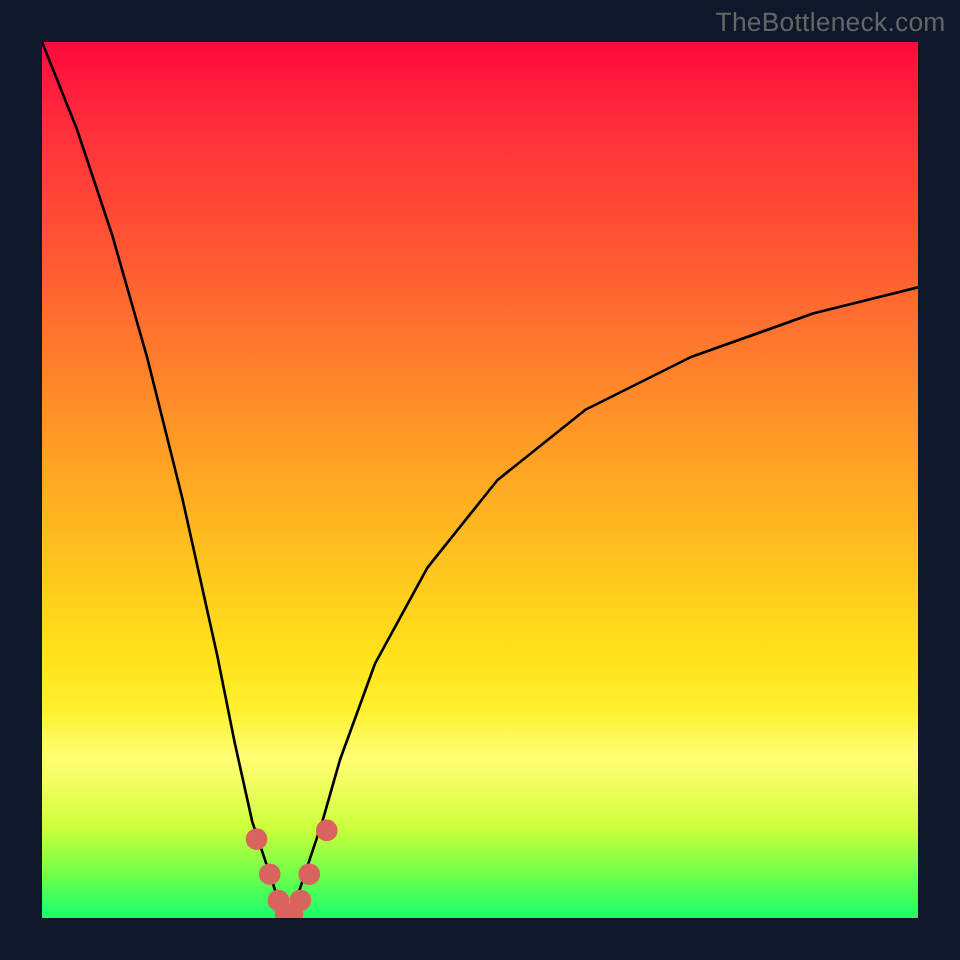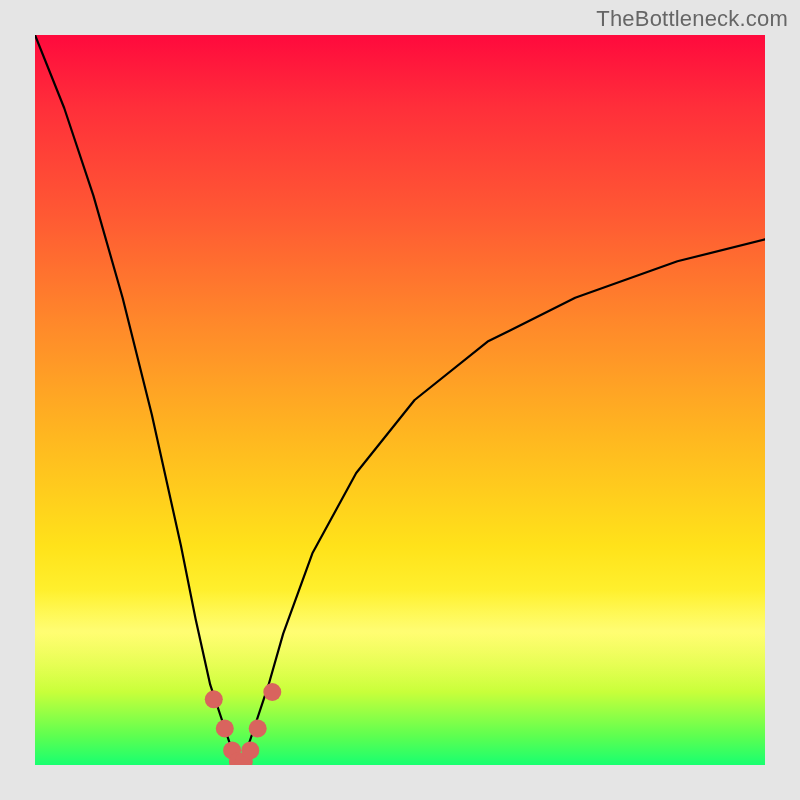--- a/index.html
+++ b/index.html
@@ -7,21 +7,21 @@
     padding: 0;
     width: 800px;
     height: 800px;
     background: #000;
     overflow: hidden;
   }
   .stage {
     position: relative;
     width: 800px;
     height: 800px;
-    background: #e5e5e5;
+    background: #0f172a;
   }
   .plot-area {
     position: absolute;
     left: 35px;
     top: 35px;
     width: 730px;
     height: 730px;
     overflow: hidden;
     
     background: linear-gradient(

